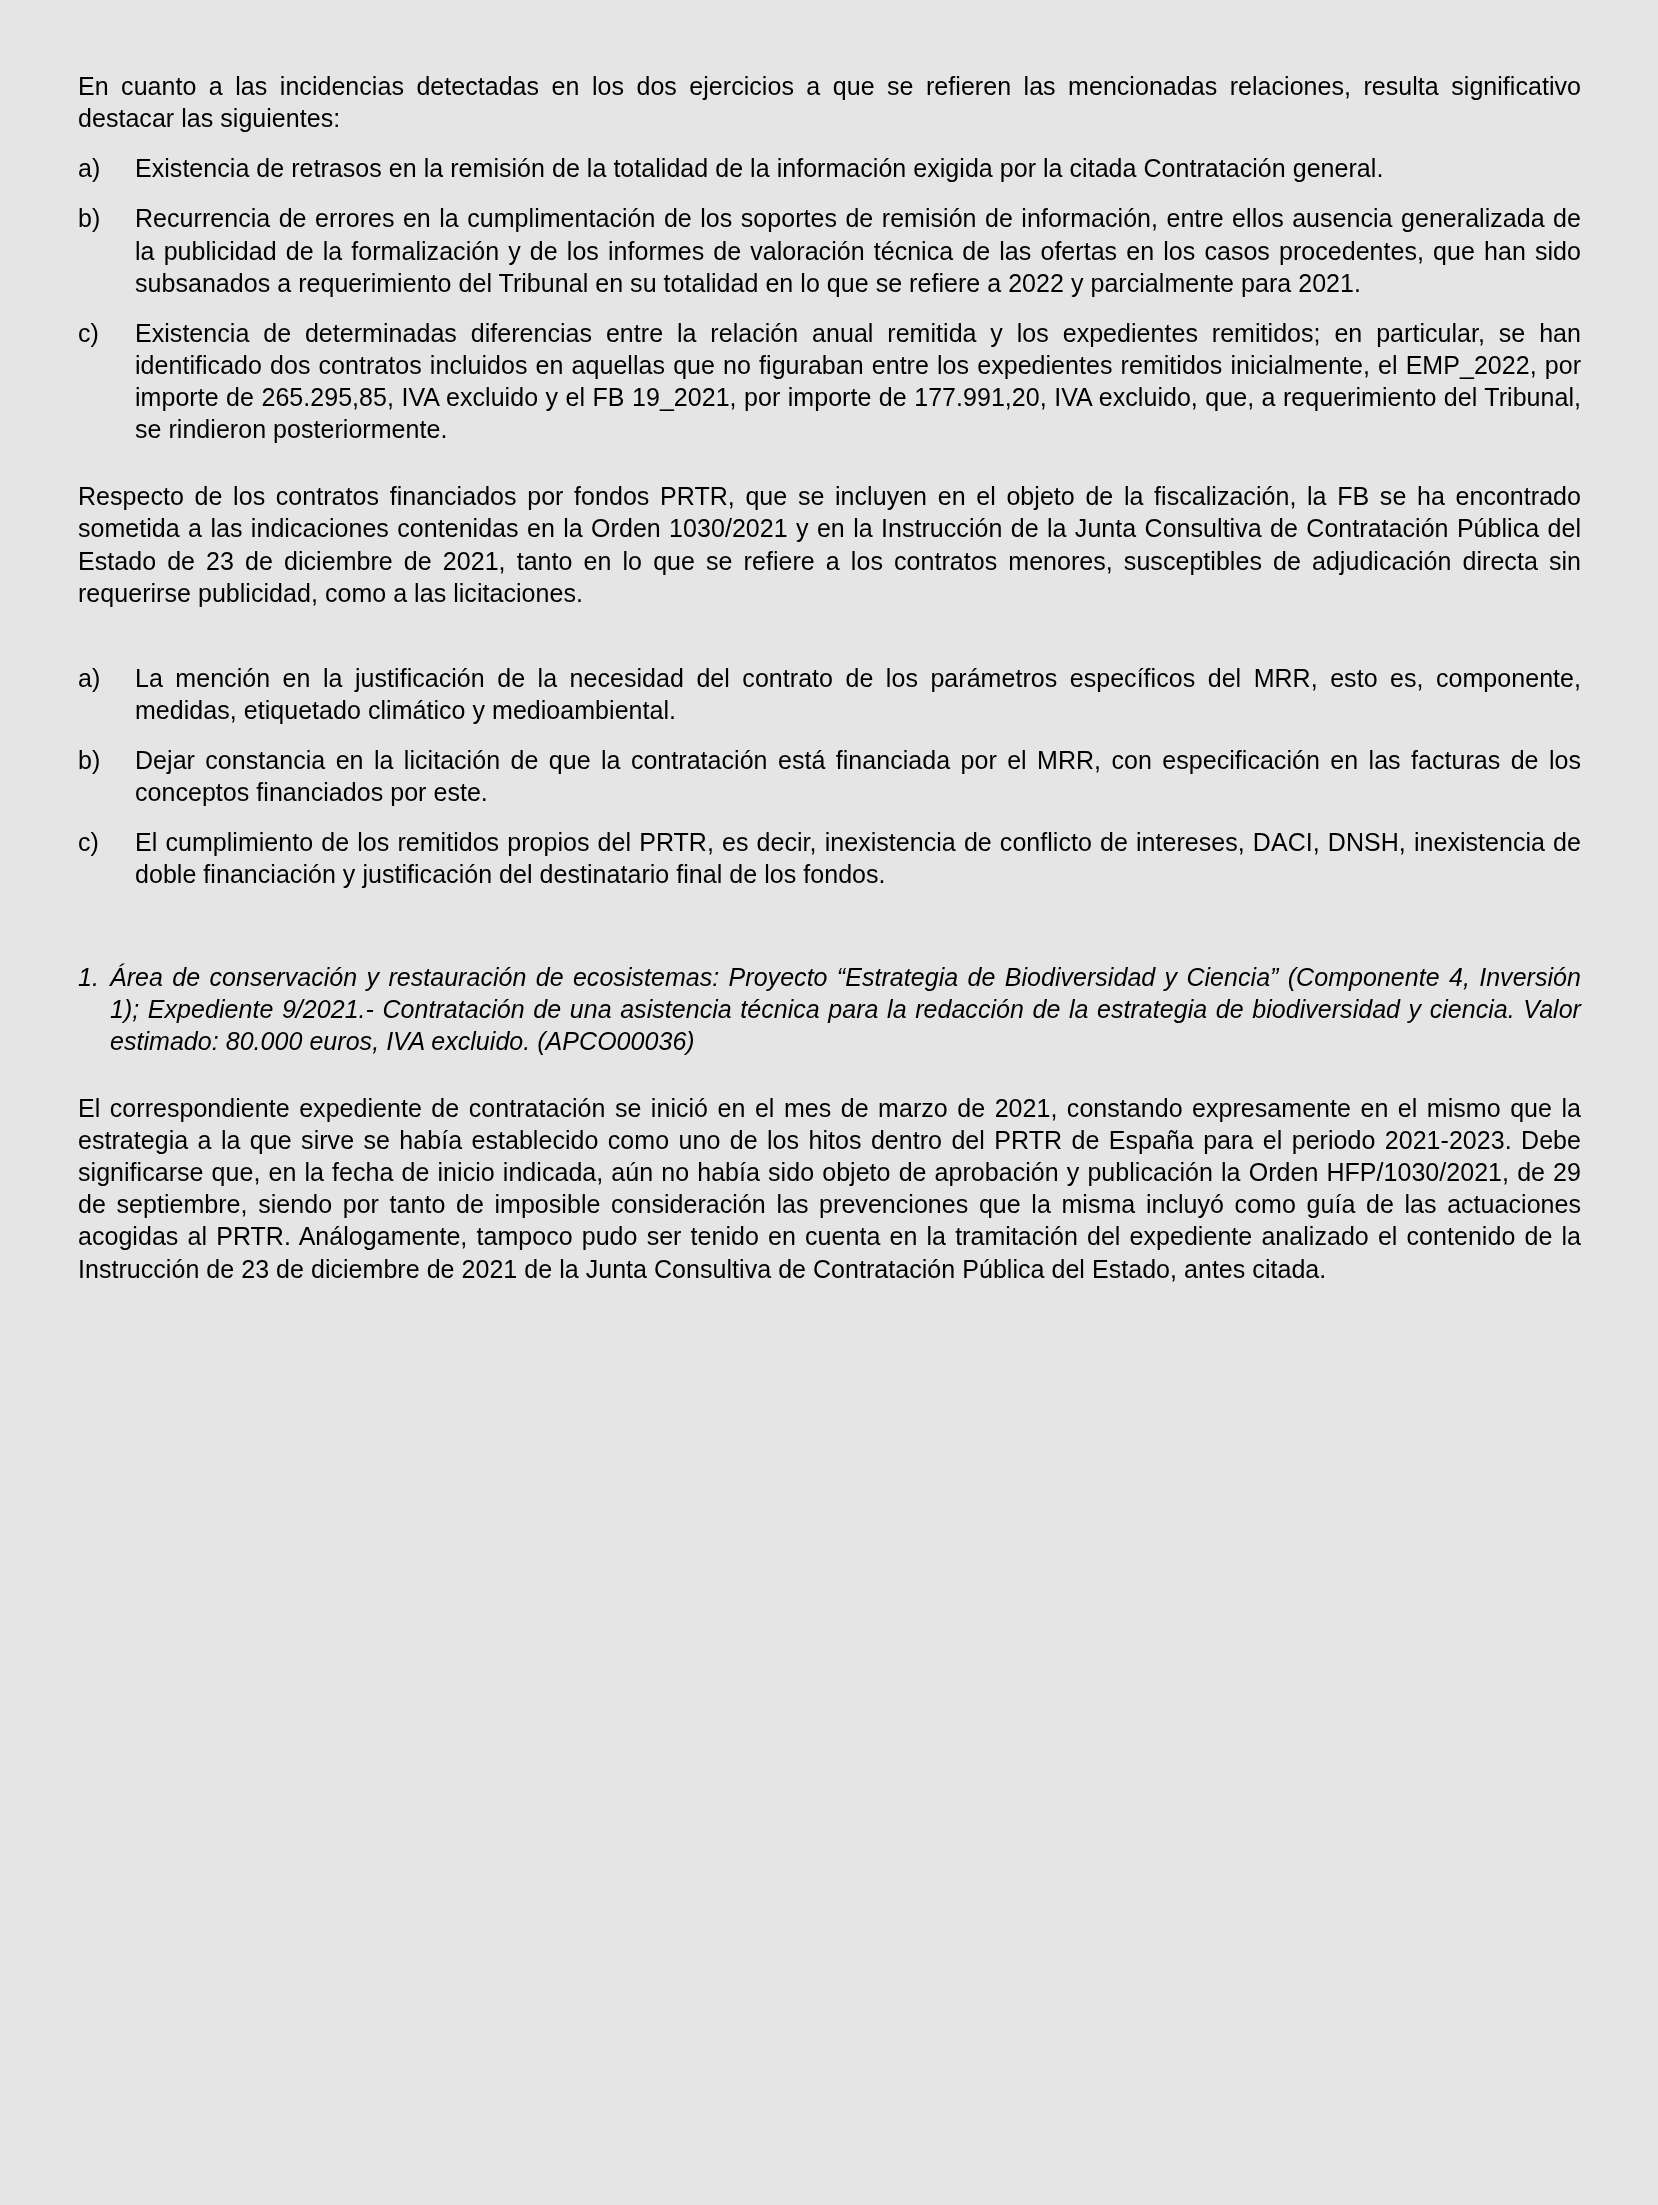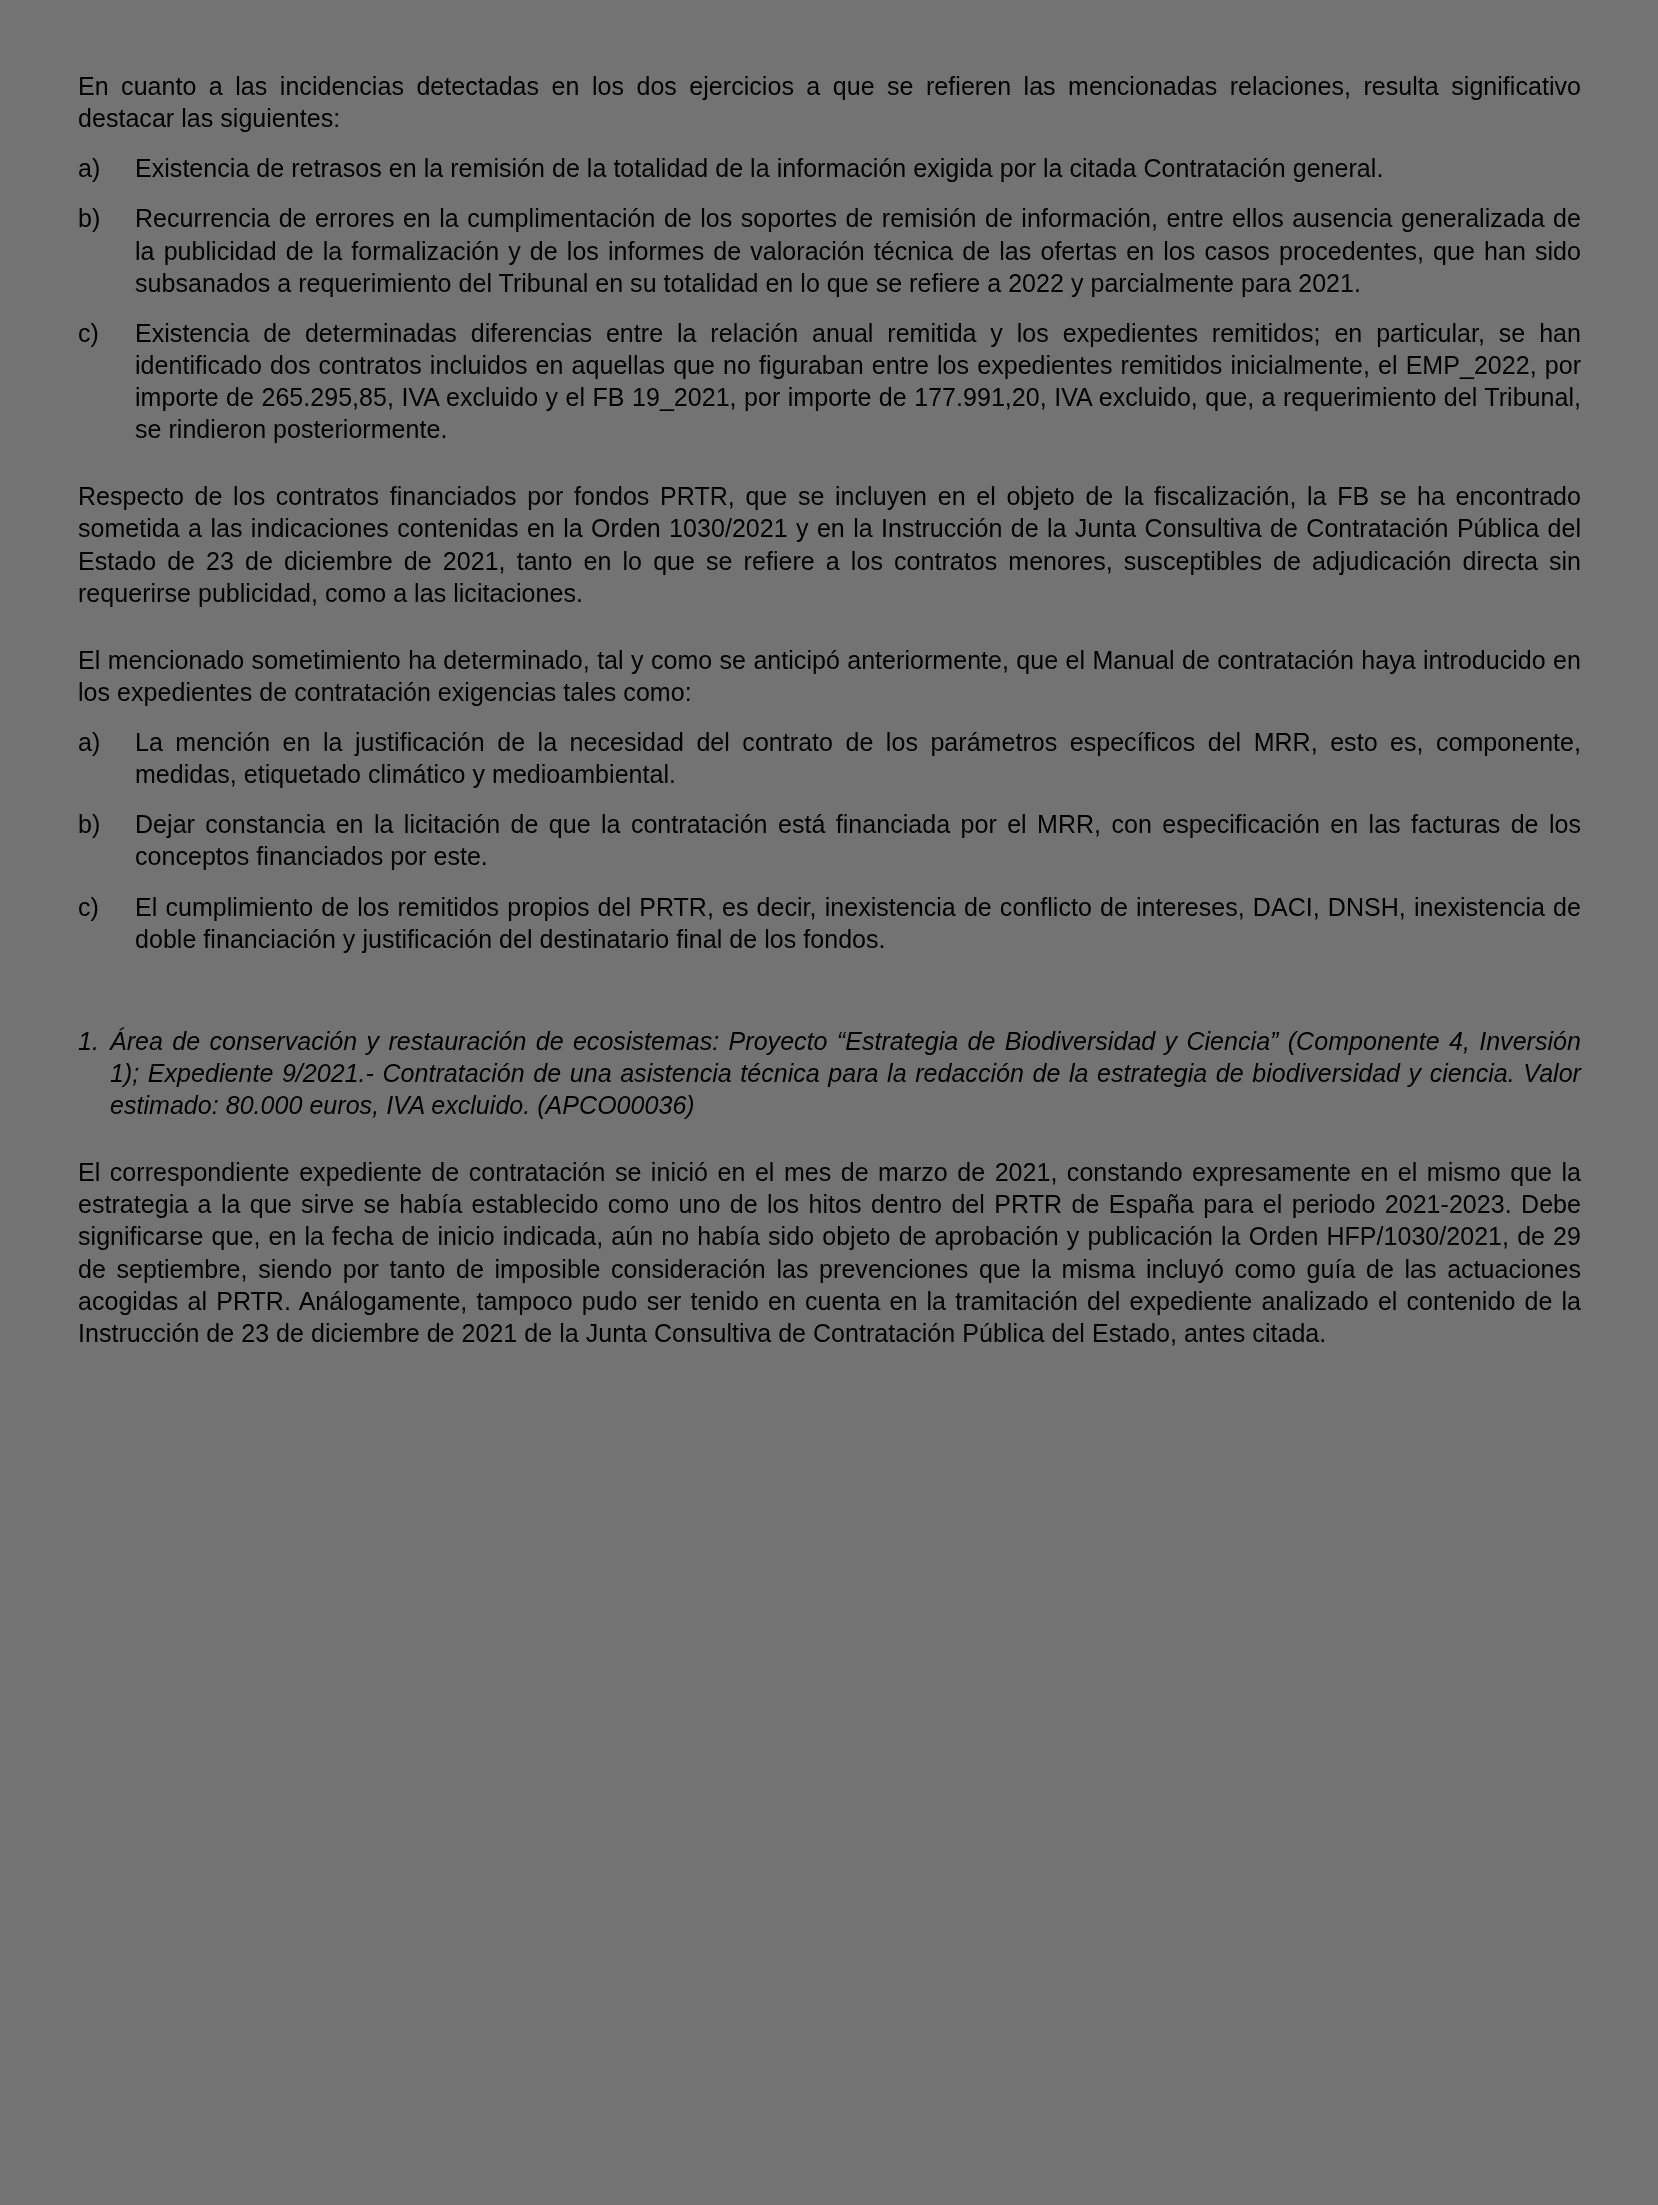--- a/index.html
+++ b/index.html
@@ -4,21 +4,21 @@
 <style>
   html, body {
     margin: 0;
     padding: 0;
     background: #ffffff;
   }
   .page {
     position: relative;
     width: 1659px;
     height: 2205px;
-    background: #737373;
+    background: #e5e5e5;
     box-sizing: border-box;
     padding: 70px 78px 48px 78px;
     font-family: "Liberation Sans", sans-serif;
     color: #000000;
     -webkit-font-smoothing: antialiased;
   }
   .body-block {
     font-size: 25px;
     line-height: 1.285;
     text-align: justify;
@@ -98,21 +98,20 @@
       <span class="marker">c)</span>
       <span class="item-text">Existencia de determinadas diferencias entre la relación anual remitida y los expedientes remitidos; en particular, se han identificado dos contratos incluidos en aquellas que no figuraban entre los expedientes remitidos inicialmente, el EMP_2022, por importe de 265.295,85, IVA excluido y el FB 19_2021, por importe de 177.991,20, IVA excluido, que, a requerimiento del Tribunal, se rindieron posteriormente.</span>
     </div>
 
     <div class="gap-lg"></div>
 
     <p class="para">Respecto de los contratos financiados por fondos PRTR, que se incluyen en el objeto de la fiscalización, la FB se ha encontrado sometida a las indicaciones contenidas en la Orden 1030/2021 y en la Instrucción de la Junta Consultiva de Contratación Pública del Estado de 23 de diciembre de 2021, tanto en lo que se refiere a los contratos menores, susceptibles de adjudicación directa sin requerirse publicidad, como a las licitaciones.</p>
 
     <div class="gap-lg"></div>
 
-    <p class="para">El mencionado sometimiento ha determinado, tal y como se anticipó anteriormente, que el Manual de contratación haya introducido en los expedientes de contratación exigencias tales como:</p>
 
     <div class="gap-sm"></div>
 
     <div class="list-item">
       <span class="marker">a)</span>
       <span class="item-text">La mención en la justificación de la necesidad del contrato de los parámetros específicos del MRR, esto es, componente, medidas, etiquetado climático y medioambiental.</span>
     </div>
 
     <div class="gap-sm"></div>
 

